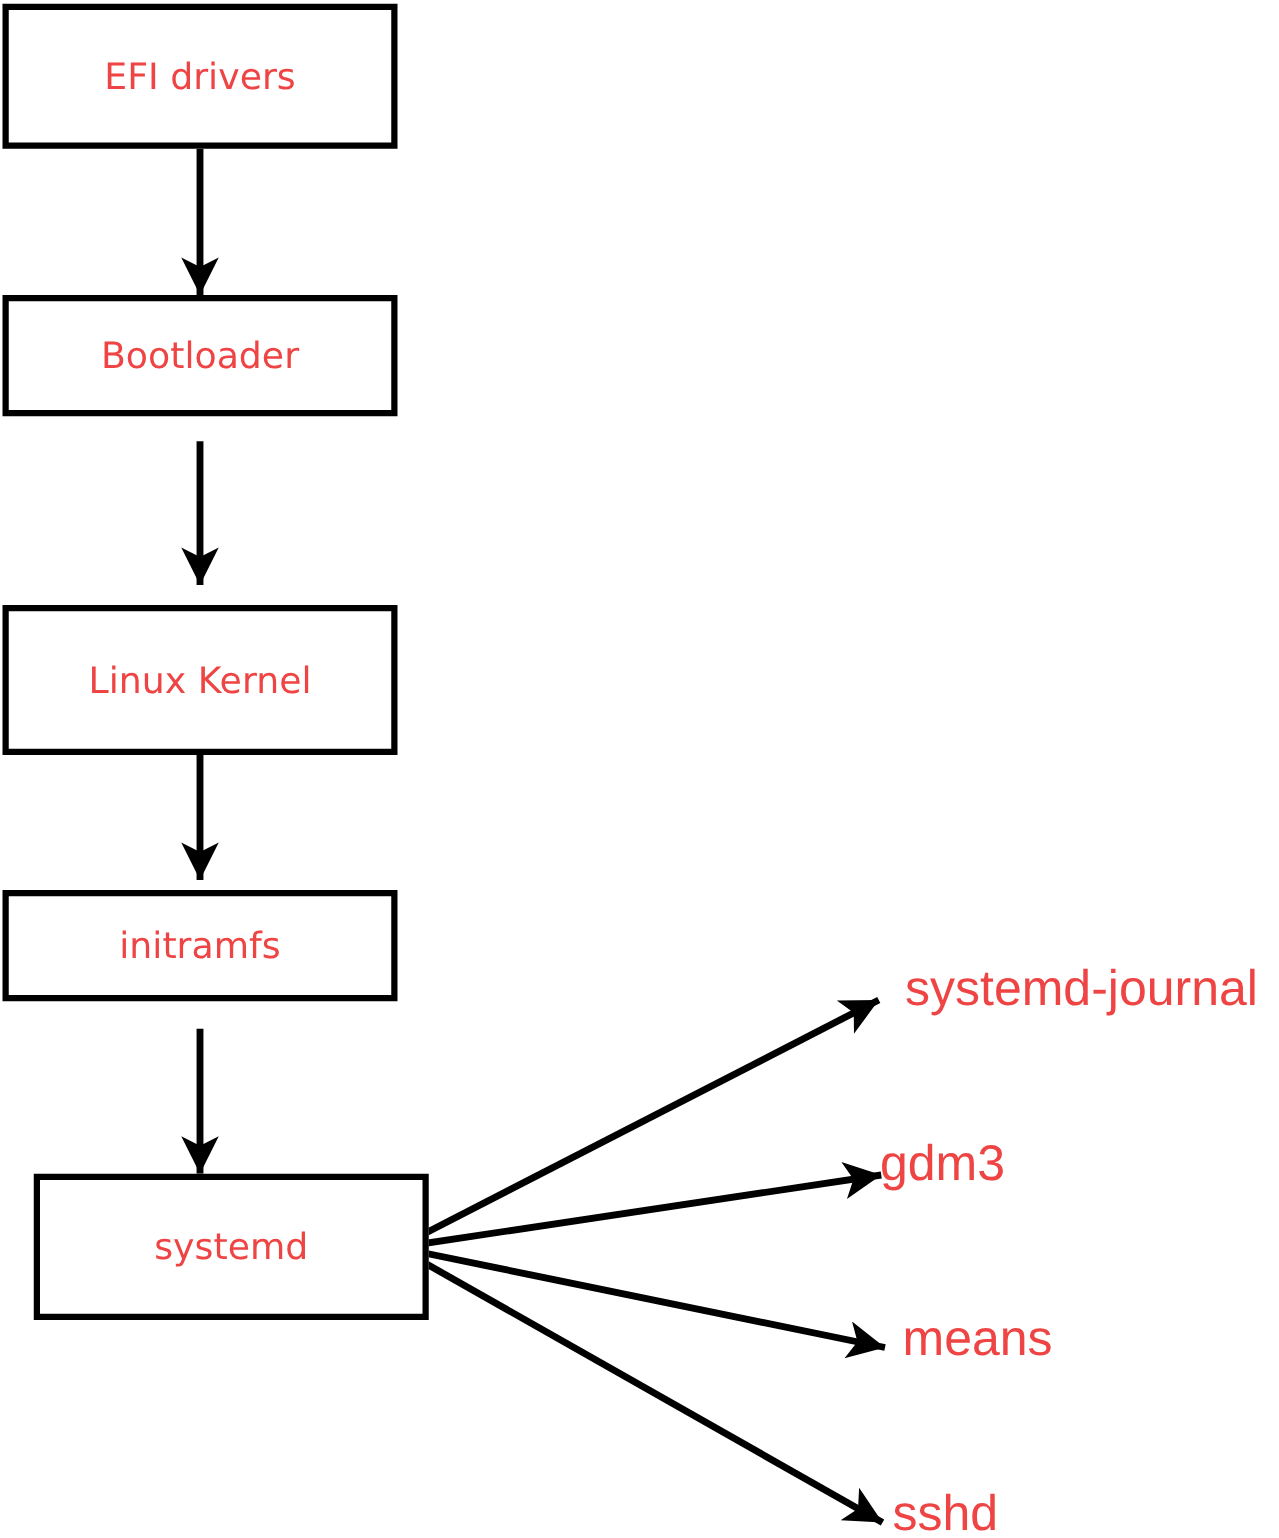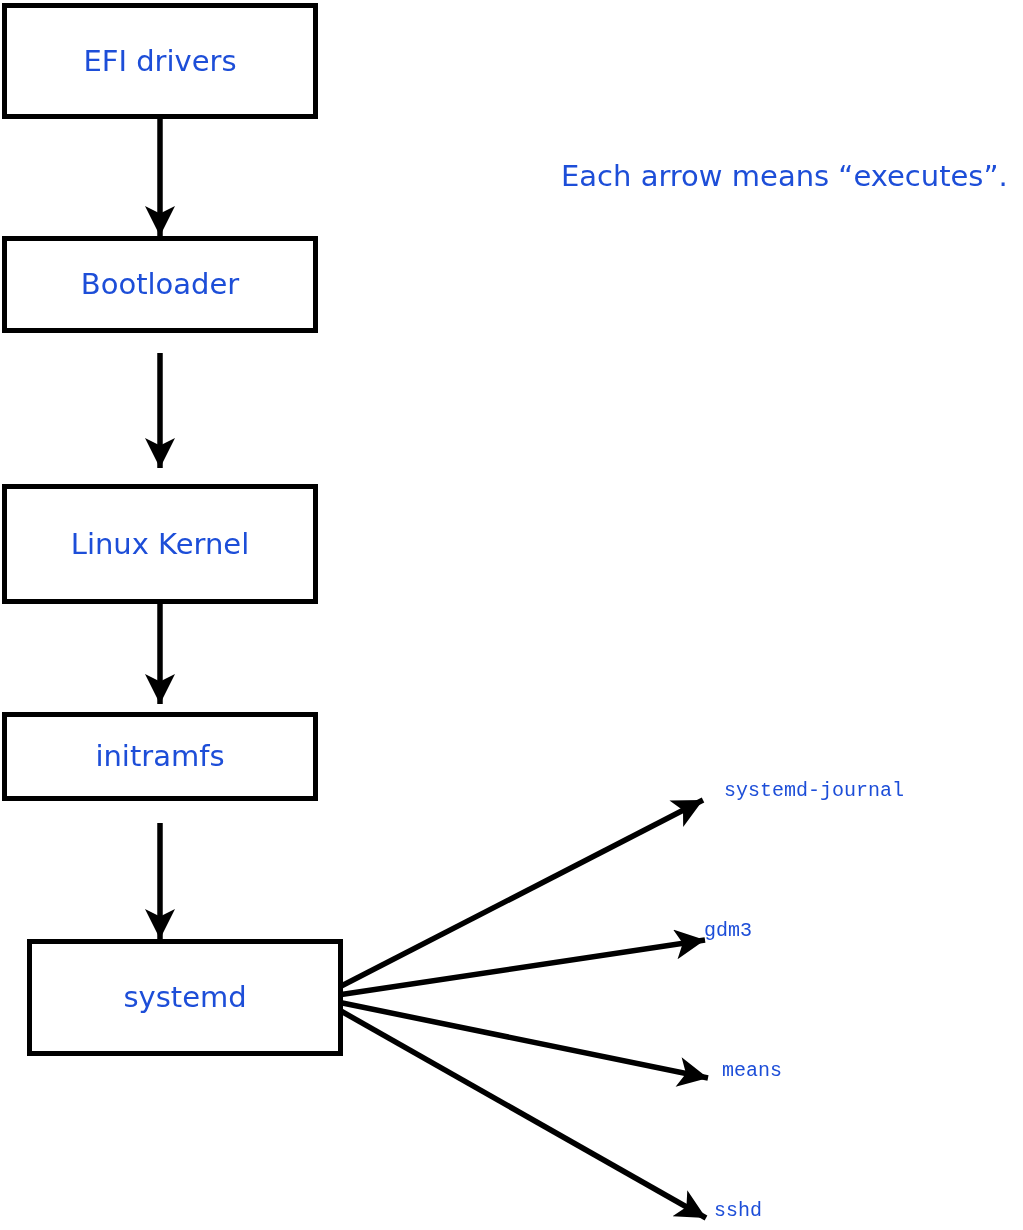--- a/index.html
+++ b/index.html
@@ -7,21 +7,21 @@
     padding: 0;
     background: #ffffff;
   }
   #canvas {
     position: relative;
     width: 1023px;
     height: 1230px;
     background: #ffffff;
     overflow: hidden;
     font-family: "DejaVu Sans", "Liberation Sans", sans-serif;
-    color: #1d4ed8;
+    color: #ef4444;
   }
   .node-box {
     position: absolute;
     left: 2px;
     width: 316px;
     box-sizing: border-box;
     border: 5px solid #000000;
     background: #ffffff;
     display: flex;
     align-items: center;
@@ -52,22 +52,22 @@
     left: 561px;
     top: 176px;
     transform: translateY(-50%);
     font-size: 29px;
     line-height: 1;
     white-space: nowrap;
   }
   .target-label {
     position: absolute;
     transform: translateY(-50%);
-    font-family: Liberation Mono, monospace;
-    font-size: 20px;
+    font-family: Liberation Sans, sans-serif;
+    font-size: 40px;
     line-height: 1;
     white-space: nowrap;
   }
   #label-journal { left: 724px; top: 791px;  }
   #label-gdm3    { left: 704px; top: 931px;  }
   #label-getty   { left: 722px; top: 1071px; }
   #label-sshd    { left: 714px; top: 1211px; }
 </style>
 </head>
 <body>
@@ -101,20 +101,19 @@
   <div class="node-box" id="box-kernel">
     <span>Linux Kernel</span>
   </div>
   <div class="node-box" id="box-initramfs">
     <span>initramfs</span>
   </div>
   <div class="node-box" id="box-systemd">
     <span>systemd</span>
   </div>
 
-  <div class="caption">Each arrow means “executes”.</div>
 
   <div class="target-label" id="label-journal">systemd-journal</div>
   <div class="target-label" id="label-gdm3">gdm3</div>
   <div class="target-label" id="label-getty">means</div>
   <div class="target-label" id="label-sshd">sshd</div>
 
 </div>
 
 </body></html>

